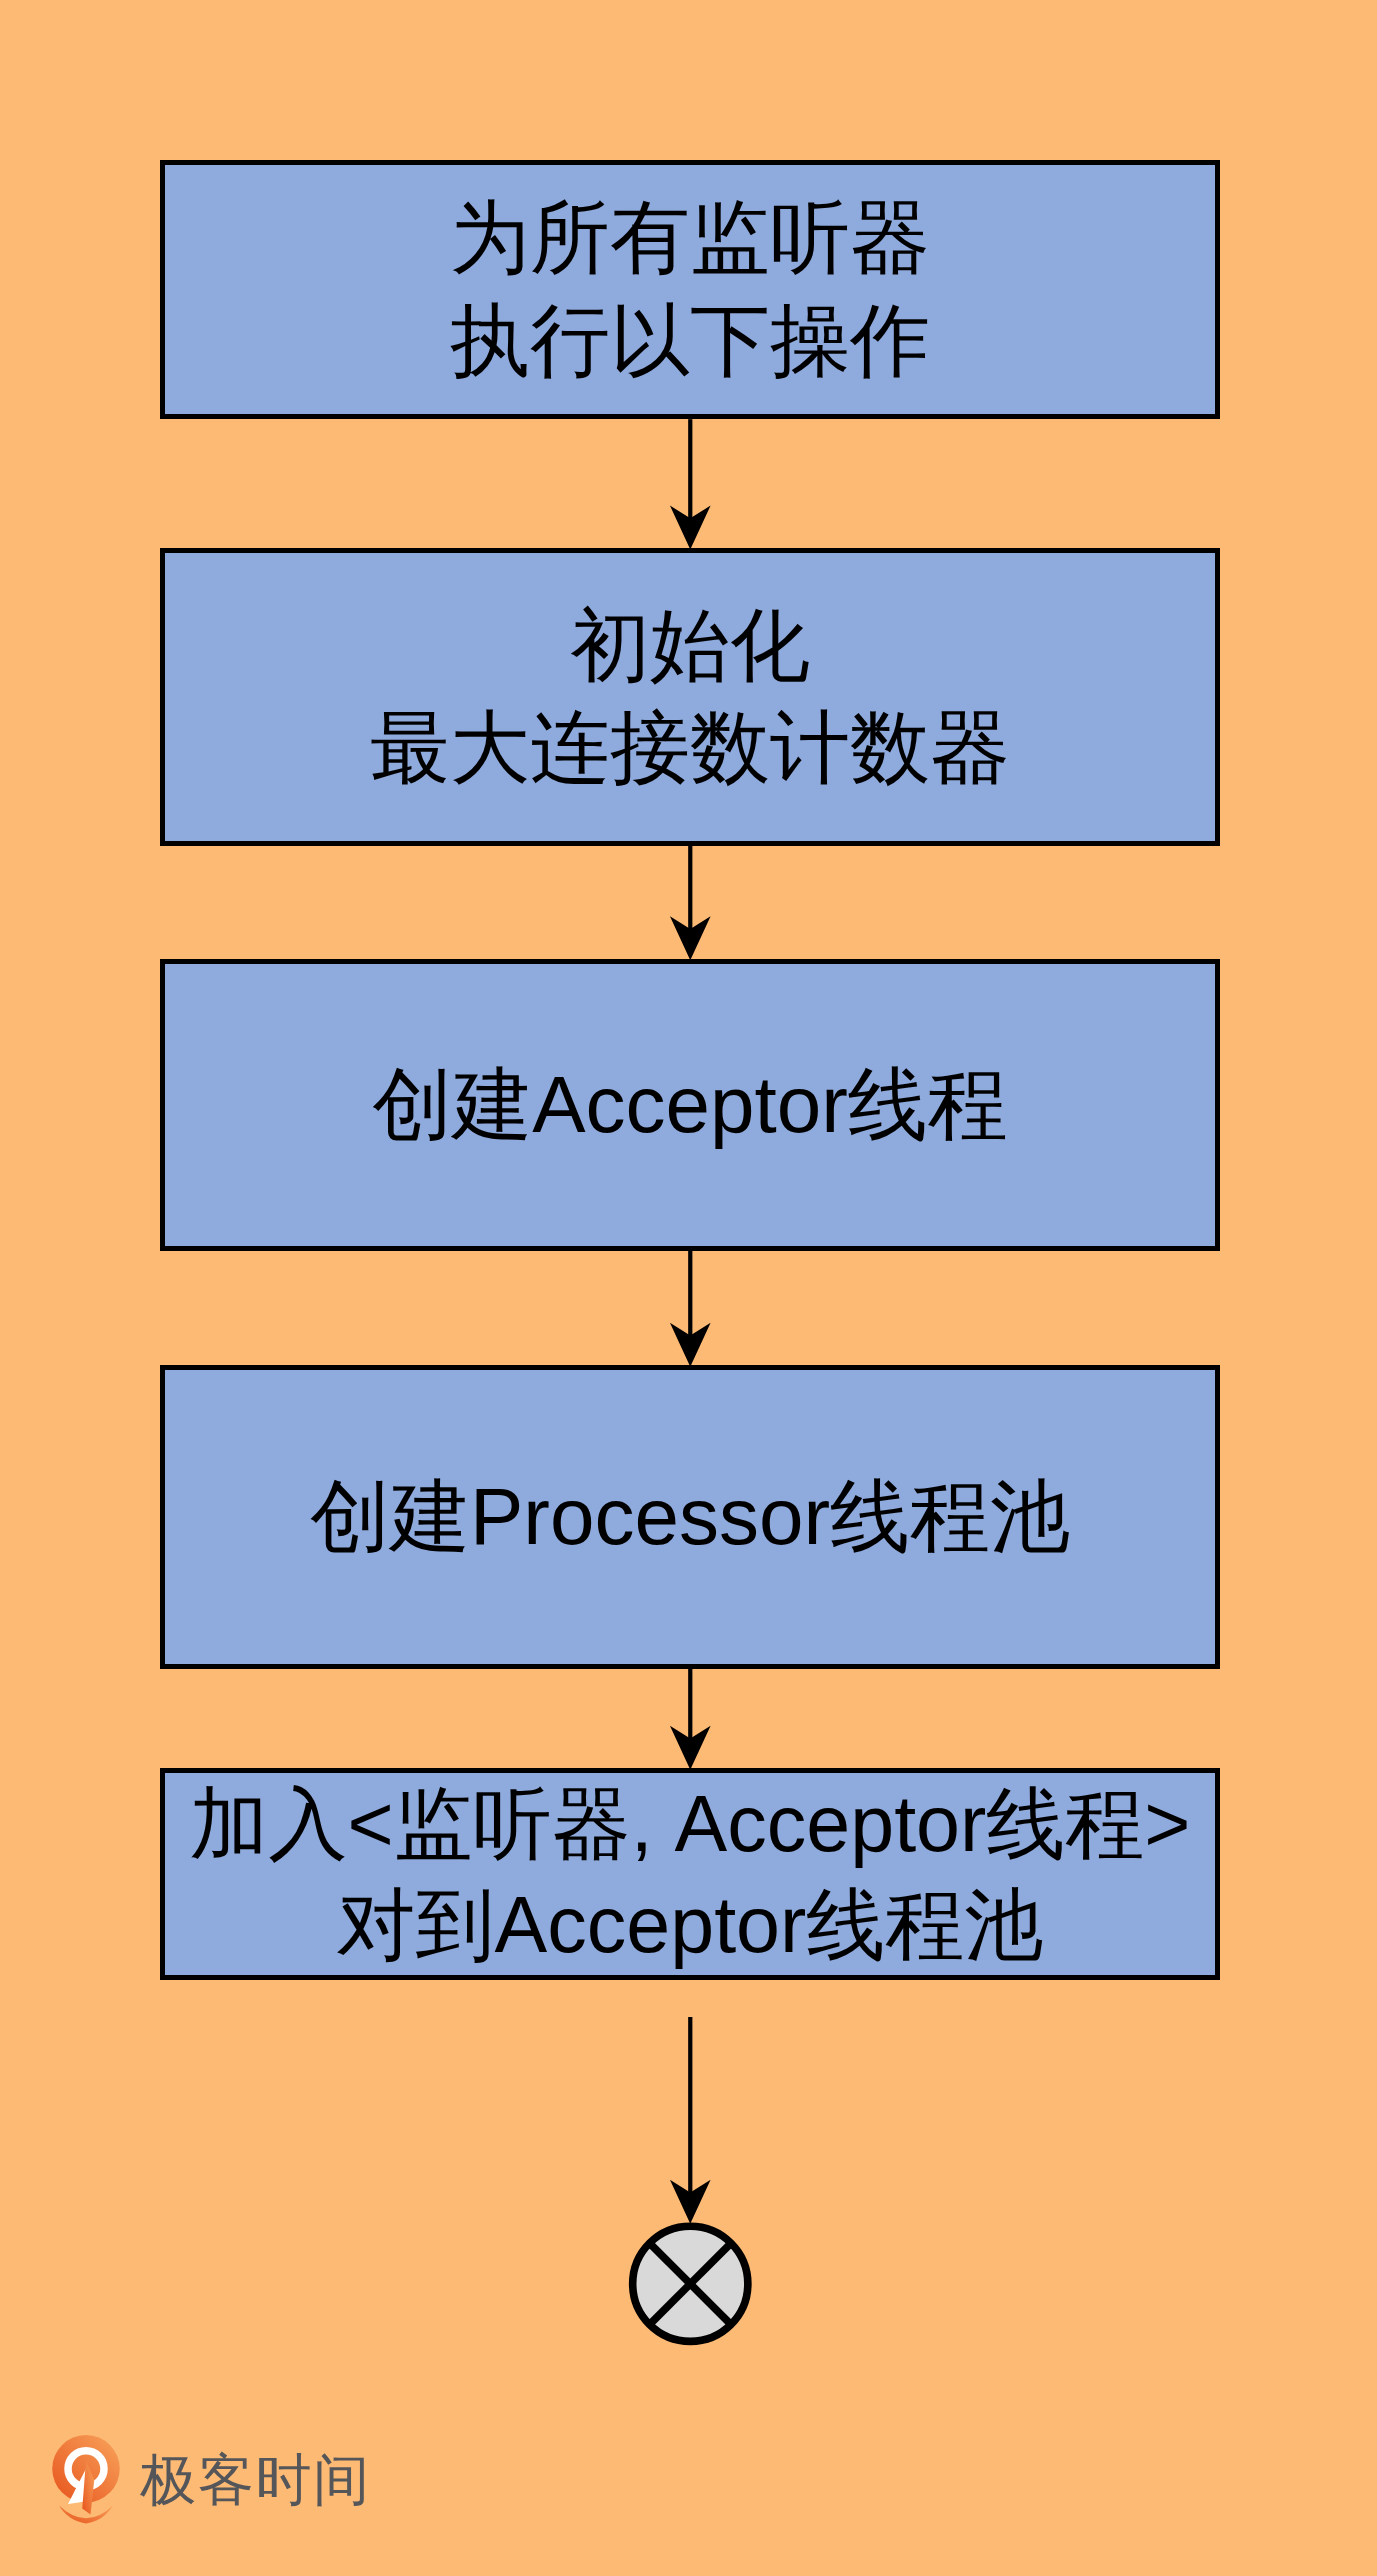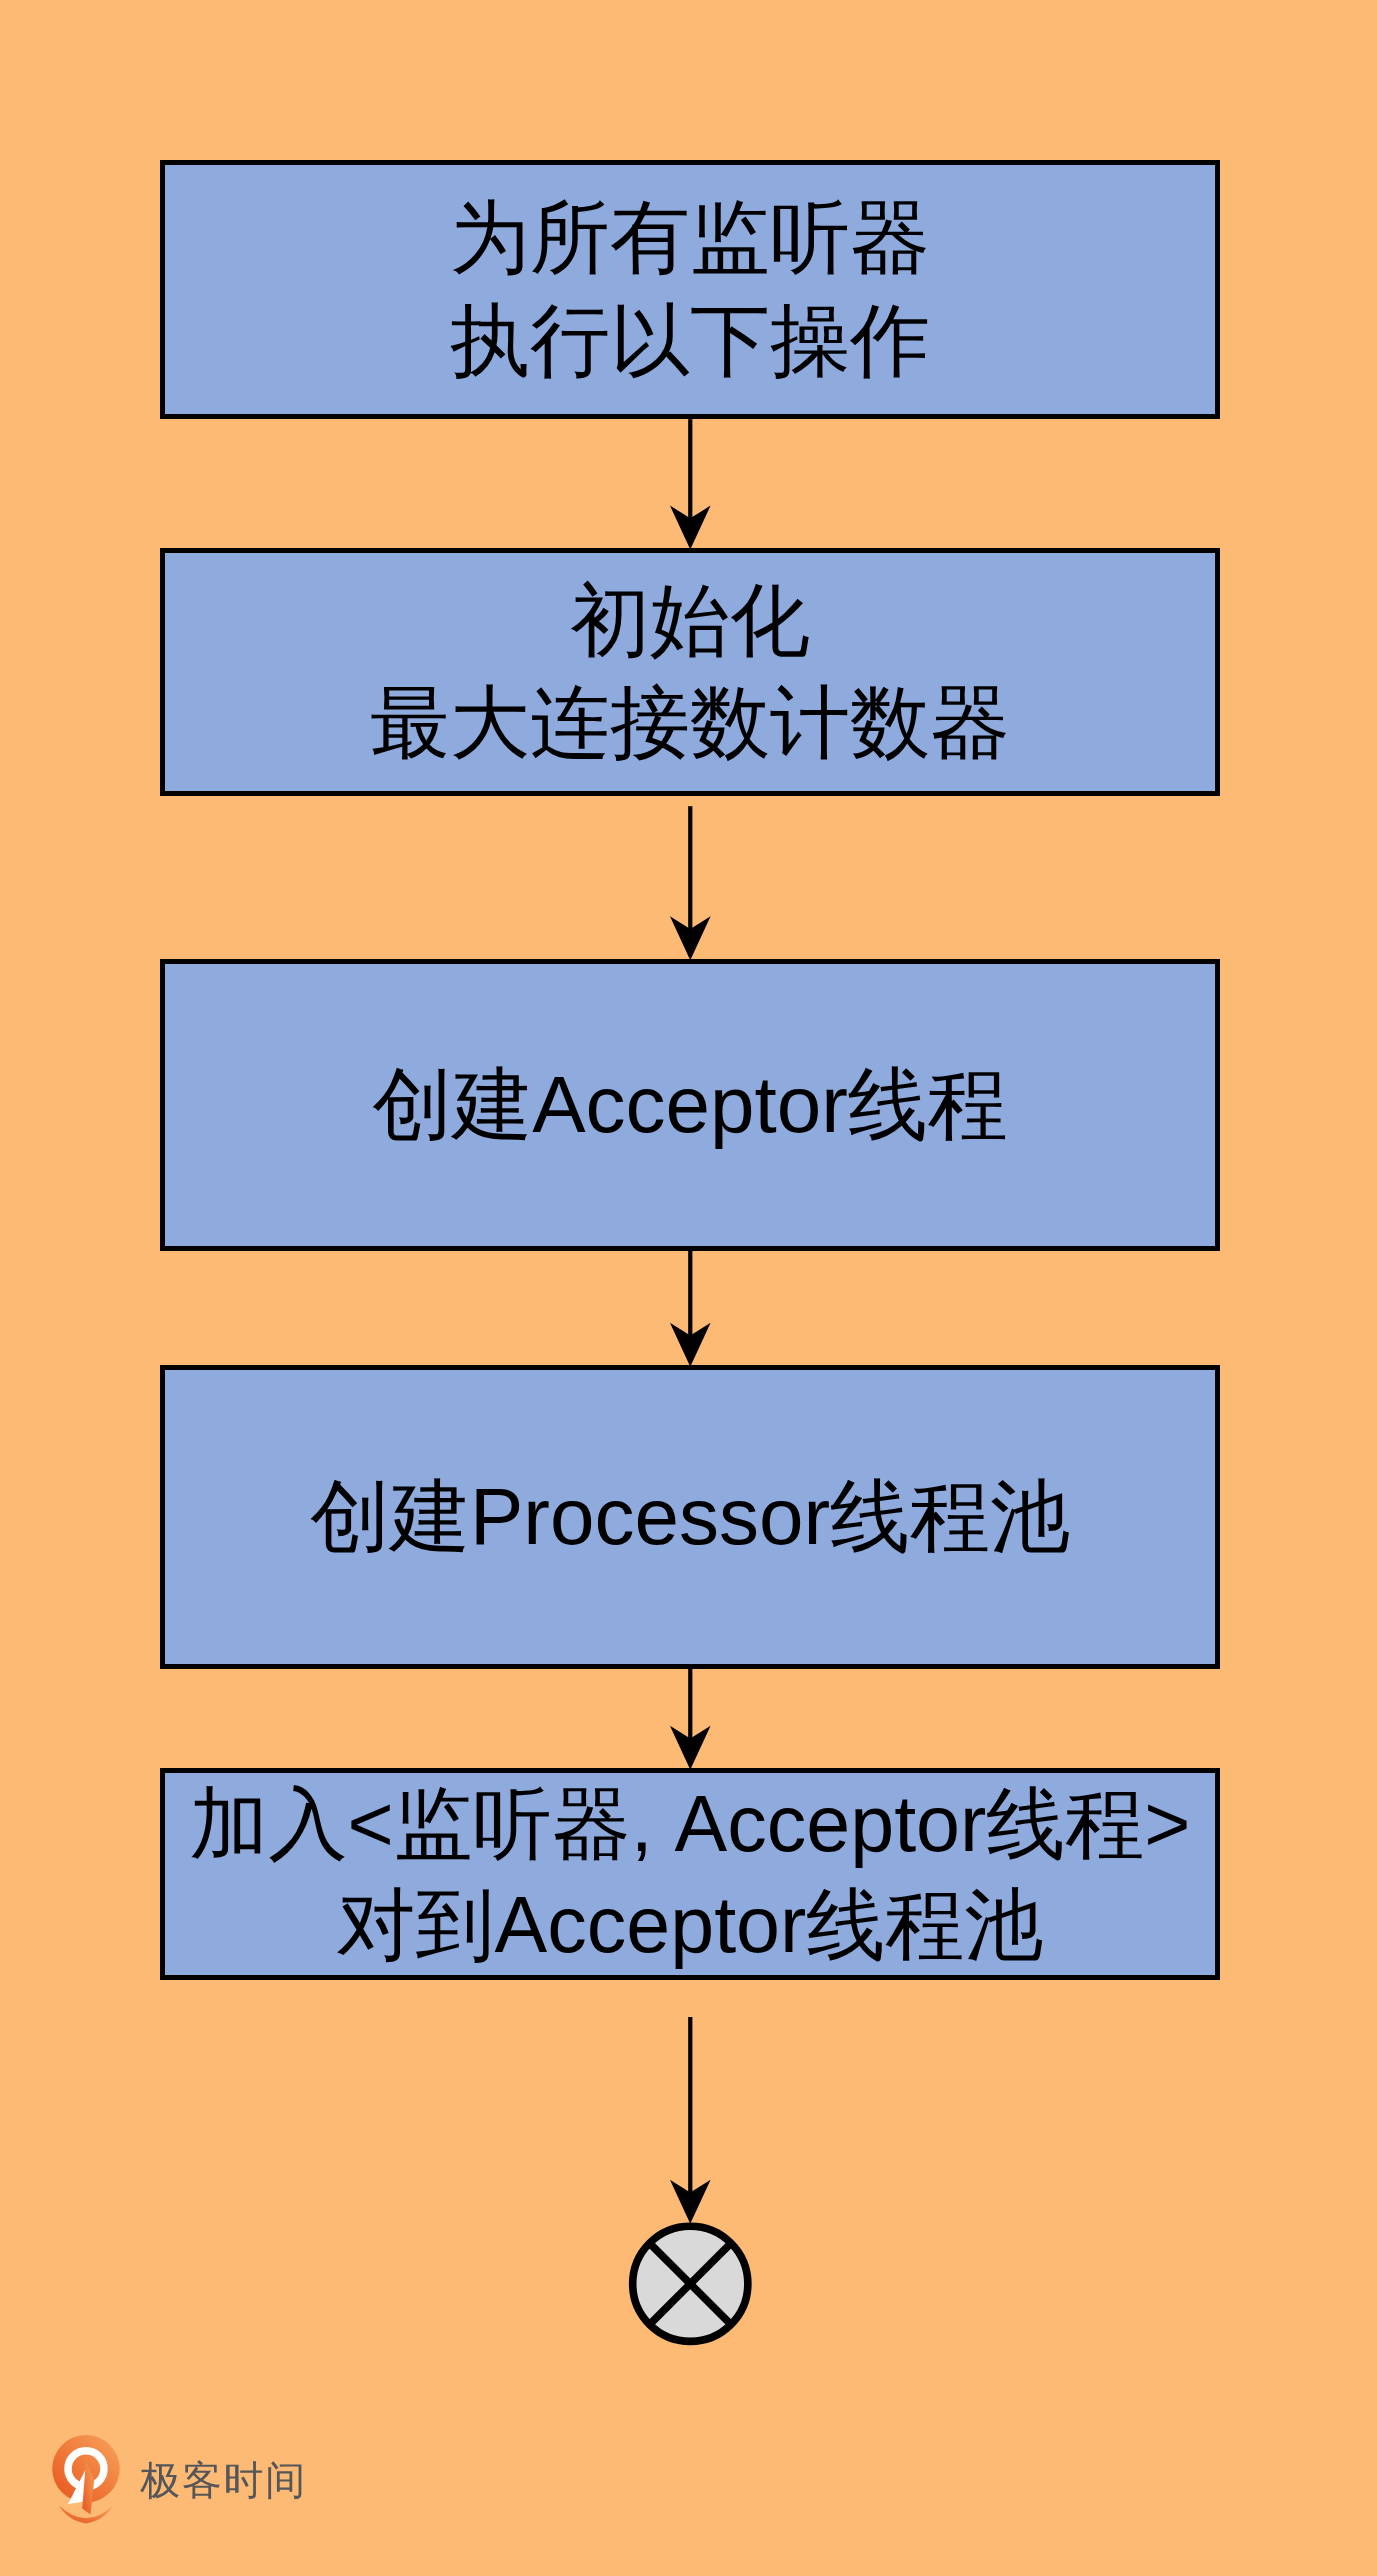--- a/index.html
+++ b/index.html
@@ -31,21 +31,21 @@
   .flow-box .label {
     display: block;
     text-align: center;
     white-space: pre-line;
     font-size: 80px;
     line-height: 1.28;
     color: #000000;
     padding: 0 10.2px;
   }
   .b1 { top: 160px;  height: 259px; }
-  .b2 { top: 548px;  height: 248px; }
+  .b2 { top: 548px;  height: 298px; }
   .b3 { top: 959px; height: 292px; }
   .b4 { top: 1365px; height: 304px; }
   .b5 { top: 1768px; height: 212px; }
   .b5 .label { font-size: 79px; }
 
   svg.overlay {
     position: absolute;
     left: 0; top: 0;
     width: 1378px;
     height: 2576px;
@@ -54,21 +54,21 @@
 
   .logo {
     position: absolute;
     left: 47px;
     top: 2435px;
     display: flex;
     align-items: center;
     gap: 15.2px;
   }
   .logo-text {
-    font-size: 40px;
+    font-size: 56px;
     font-weight: 500;
     color: #55565A;
     letter-spacing: 1.7px;
     line-height: 1;
   }
 </style>
 </head>
 <body>
 
 <div id="canvas">

